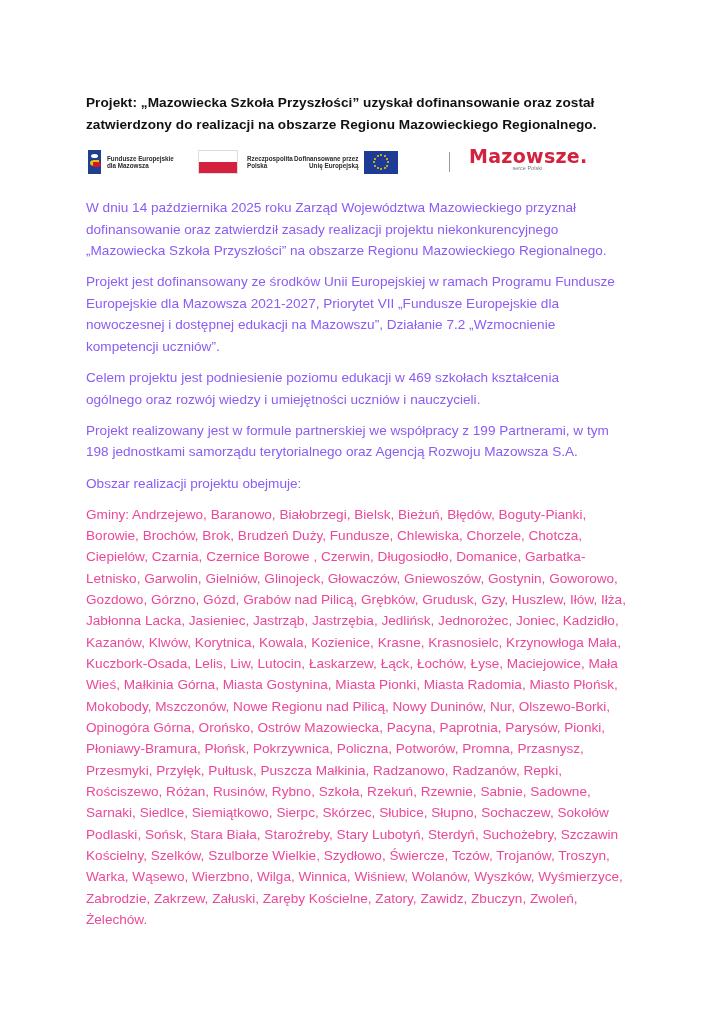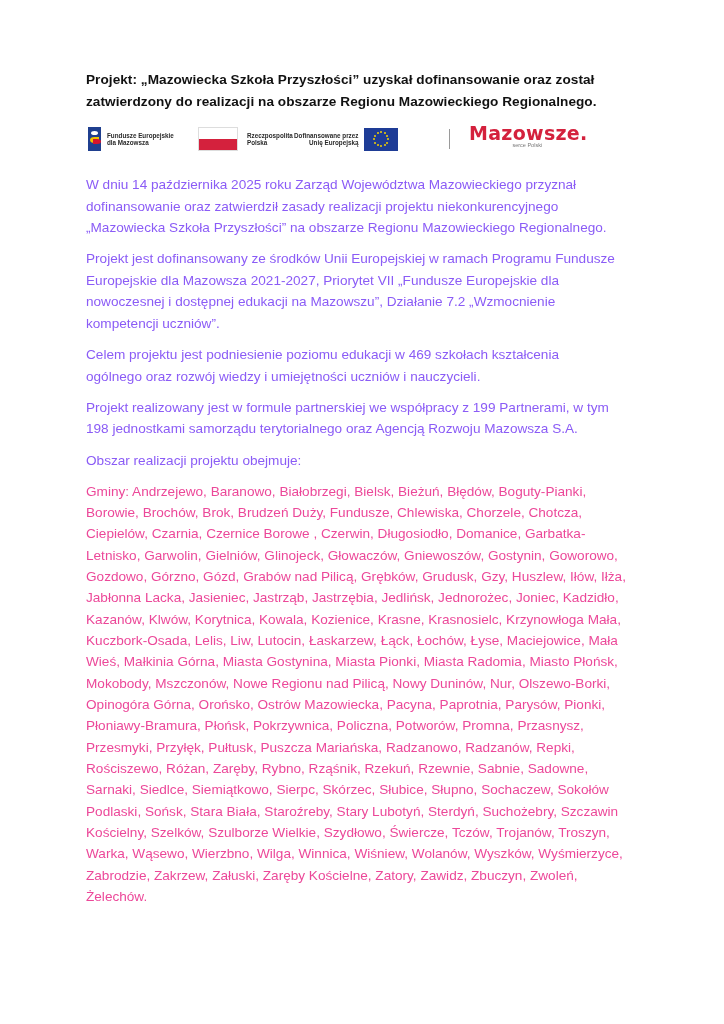--- a/index.html
+++ b/index.html
@@ -11,21 +11,21 @@
       width: 724px;
       height: 1024px;
       position: relative;
       overflow: hidden;
       font-family: "Liberation Sans", "DejaVu Sans", sans-serif;
       color: #1c1c1c;
     }
     .page {
       position: absolute;
       left: 86px;
-      top: 69px;
+      top: 92px;
       width: 570px;
     }
     .title {
       font-weight: bold;
       font-size: 13.6px;
       line-height: 22px;
       color: #111111;
       margin: 0;
       letter-spacing: 0.05px;
     }
@@ -196,22 +196,22 @@
       <span class="ln">Ciepielów, Czarnia, Czernice Borowe , Czerwin, Długosiodło, Domanice, Garbatka-</span>
       <span class="ln">Letnisko, Garwolin, Gielniów, Glinojeck, Głowaczów, Gniewoszów, Gostynin, Goworowo,</span>
       <span class="ln">Gozdowo, Górzno, Gózd, Grabów nad Pilicą, Grębków, Grudusk, Gzy, Huszlew, Iłów, Iłża,</span>
       <span class="ln">Jabłonna Lacka, Jasieniec, Jastrząb, Jastrzębia, Jedlińsk, Jednorożec, Joniec, Kadzidło,</span>
       <span class="ln">Kazanów, Klwów, Korytnica, Kowala, Kozienice, Krasne, Krasnosielc, Krzynowłoga Mała,</span>
       <span class="ln">Kuczbork-Osada, Lelis, Liw, Lutocin, Łaskarzew, Łąck, Łochów, Łyse, Maciejowice, Mała</span>
       <span class="ln">Wieś, Małkinia Górna, Miasta Gostynina, Miasta Pionki, Miasta Radomia, Miasto Płońsk,</span>
       <span class="ln">Mokobody, Mszczonów, Nowe Regionu nad Pilicą, Nowy Duninów, Nur, Olszewo-Borki,</span>
       <span class="ln">Opinogóra Górna, Orońsko, Ostrów Mazowiecka, Pacyna, Paprotnia, Parysów, Pionki,</span>
       <span class="ln">Płoniawy-Bramura, Płońsk, Pokrzywnica, Policzna, Potworów, Promna, Przasnysz,</span>
-      <span class="ln">Przesmyki, Przyłęk, Pułtusk, Puszcza Mariańska, Radzanowo, Radzanów, Repki,</span>
-      <span class="ln">Rościszewo, Różan, Zaręby, Rybno, Rząśnik, Rzekuń, Rzewnie, Sabnie, Sadowne,</span>
+      <span class="ln">Przesmyki, Przyłęk, Pułtusk, Puszcza Małkinia, Radzanowo, Radzanów, Repki,</span>
+      <span class="ln">Rościszewo, Różan, Rusinów, Rybno, Szkoła, Rzekuń, Rzewnie, Sabnie, Sadowne,</span>
       <span class="ln">Sarnaki, Siedlce, Siemiątkowo, Sierpc, Skórzec, Słubice, Słupno, Sochaczew, Sokołów</span>
       <span class="ln">Podlaski, Sońsk, Stara Biała, Staroźreby, Stary Lubotyń, Sterdyń, Suchożebry, Szczawin</span>
       <span class="ln">Kościelny, Szelków, Szulborze Wielkie, Szydłowo, Świercze, Tczów, Trojanów, Troszyn,</span>
       <span class="ln">Warka, Wąsewo, Wierzbno, Wilga, Winnica, Wiśniew, Wolanów, Wyszków, Wyśmierzyce,</span>
       <span class="ln">Zabrodzie, Zakrzew, Załuski, Zaręby Kościelne, Zatory, Zawidz, Zbuczyn, Zwoleń,</span>
       <span class="ln">Żelechów.</span>
     </p>
 
 </div>
 

